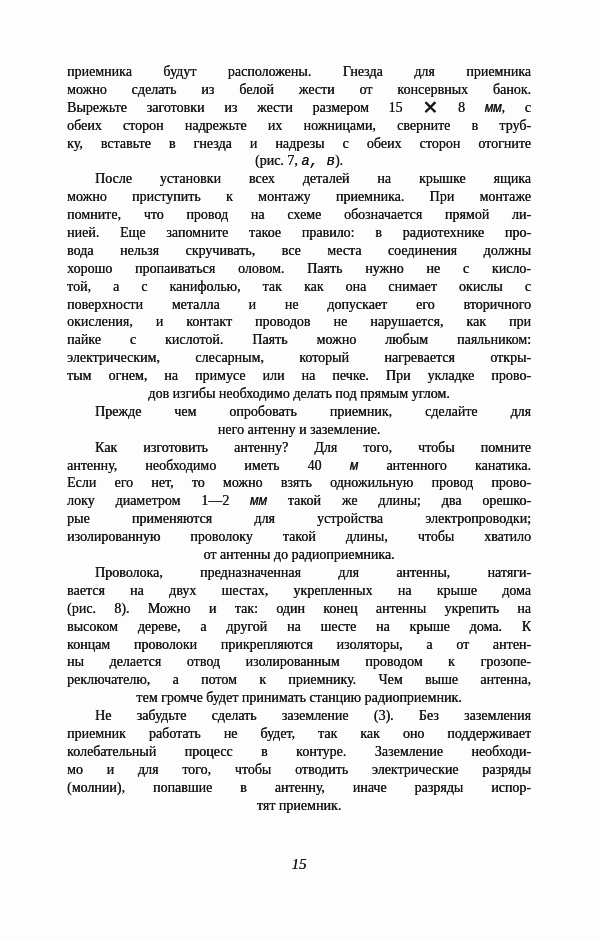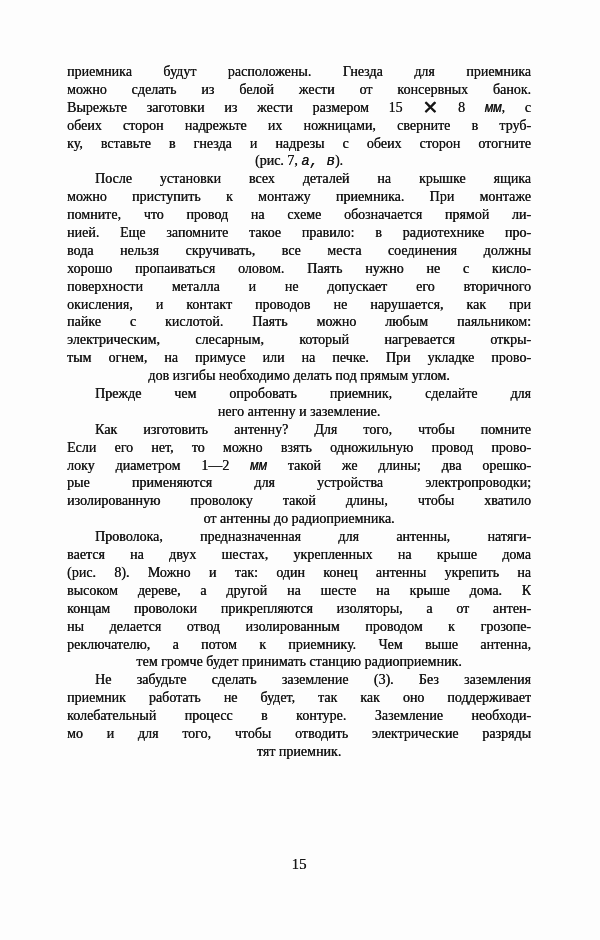--- a/index.html
+++ b/index.html
@@ -47,20 +47,21 @@
     letter-spacing: 0;
   }
   .page-number {
     position: absolute;
     top: 856px;
     left: 67px;
     width: 464px;
     text-align: center;
     font-size: 15px;
     text-shadow: 0.3px 0 0 currentColor;
+    font-style: italic;
   }
 </style>
 </head>
 <body>
 
 <div class="page">
   <div class="text-block">
       <div class="para">
         <div class="line j">приемника будут расположены. Гнезда для приемника</div>
         <div class="line j">можно сделать из белой жести от консервных банок.</div>
@@ -69,33 +70,35 @@
         <div class="line j">ку, вставьте в гнезда и надрезы с обеих сторон отогните</div>
         <div class="line">(рис. 7, <i>а, в</i>).</div>
       </div>
       <div class="para">
         <div class="line j indent">После установки всех деталей на крышке ящика</div>
         <div class="line j">можно приступить к монтажу приемника. При монтаже</div>
         <div class="line j">помните, что провод на схеме обозначается прямой ли-</div>
         <div class="line j">нией. Еще запомните такое правило: в радиотехнике про-</div>
         <div class="line j">вода нельзя скручивать, все места соединения должны</div>
         <div class="line j">хорошо пропаиваться оловом. Паять нужно не с кисло-</div>
+        <div class="line j">той, а с канифолью, так как она снимает окислы с</div>
         <div class="line j">поверхности металла и не допускает его вторичного</div>
         <div class="line j">окисления, и контакт проводов не нарушается, как при</div>
         <div class="line j">пайке с кислотой. Паять можно любым паяльником:</div>
         <div class="line j">электрическим, слесарным, который нагревается откры-</div>
         <div class="line j">тым огнем, на примусе или на печке. При укладке прово-</div>
         <div class="line">дов изгибы необходимо делать под прямым углом.</div>
       </div>
       <div class="para">
         <div class="line j indent">Прежде чем опробовать приемник, сделайте для</div>
         <div class="line">него антенну и заземление.</div>
       </div>
       <div class="para">
         <div class="line j indent">Как изготовить антенну? Для того, чтобы помните</div>
+        <div class="line j">антенну, необходимо иметь 40 <i>м</i> антенного канатика.</div>
         <div class="line j">Если его нет, то можно взять одножильную провод прово-</div>
         <div class="line j">локу диаметром 1—2 <i>мм</i> такой же длины; два орешко-</div>
         <div class="line j">рые применяются для устройства электропроводки;</div>
         <div class="line j">изолированную проволоку такой длины, чтобы хватило</div>
         <div class="line">от антенны до радиоприемника.</div>
       </div>
       <div class="para">
         <div class="line j indent">Проволока, предназначенная для антенны, натяги-</div>
         <div class="line j">вается на двух шестах, укрепленных на крыше дома</div>
         <div class="line j">(рис. 8). Можно и так: один конец антенны укрепить на</div>
@@ -103,17 +106,18 @@
         <div class="line j">концам проволоки прикрепляются изоляторы, а от антен-</div>
         <div class="line j">ны делается отвод изолированным проводом к грозопе-</div>
         <div class="line j">реключателю, а потом к приемнику. Чем выше антенна,</div>
         <div class="line">тем громче будет принимать станцию радиоприемник.</div>
       </div>
       <div class="para">
         <div class="line j indent">Не забудьте сделать заземление (3). Без заземления</div>
         <div class="line j">приемник работать не будет, так как оно поддерживает</div>
         <div class="line j">колебательный процесс в контуре. Заземление необходи-</div>
         <div class="line j">мо и для того, чтобы отводить электрические разряды</div>
+        <div class="line j">(молнии), попавшие в антенну, иначе разряды испор-</div>
         <div class="line">тят приемник.</div>
       </div>
     </div>
   <div class="page-number">15</div>
 </div>
 
 </body></html>

